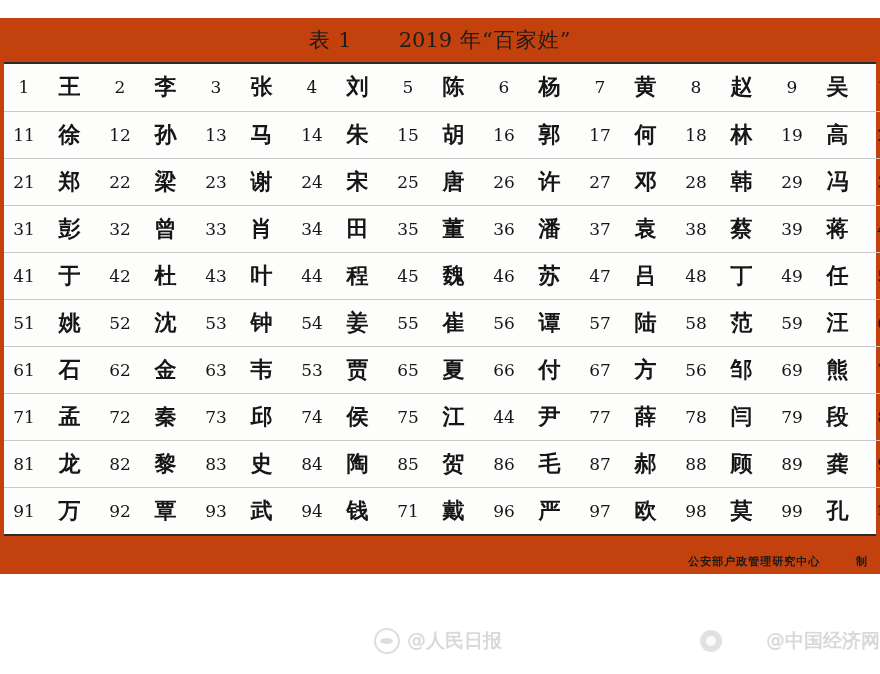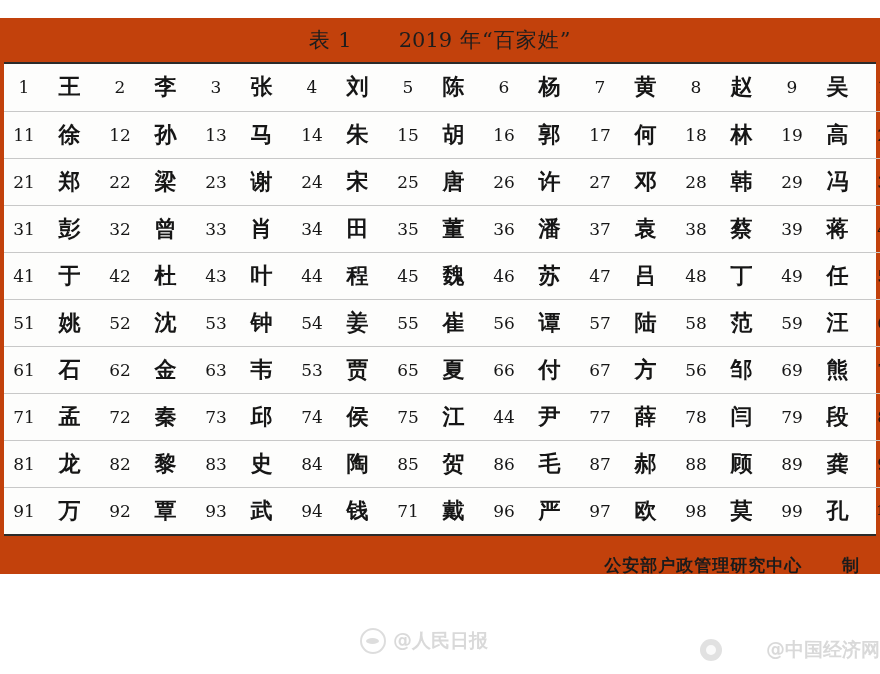--- a/index.html
+++ b/index.html
@@ -67,23 +67,23 @@
   td.name {
     width: 49px;
     font-size: 22px;
     font-weight: 700;
     color: #121212;
     font-family: "DejaVu Sans", "Liberation Sans", sans-serif;
     padding-right: 6px;
   }
   .credit {
     margin-top: 18px;
-    padding-right: 20px;
+    padding-right: 12px;
     text-align: right;
-    font-size: 17px;
+    font-size: 11px;
     color: #1b1b1b;
     letter-spacing: 1px;
     font-family: "DejaVu Sans", "Liberation Sans", sans-serif;
     font-weight: 700;
   }
   .credit .sep {
     display: inline-block;
     width: 26px;
   }
   .watermarks {
@@ -99,26 +99,26 @@
     align-items: center;
     gap: 7px;
     color: #d8d8d8;
     font-size: 19px;
     font-weight: 700;
     font-family: "DejaVu Sans", "Liberation Sans", sans-serif;
     opacity: 0.95;
     white-space: nowrap;
   }
   .wm.left {
-    left: 360px;
+    left: 374px;
     top: 10px;
   }
   .wm.right {
     left: 700px;
-    top: 19px;
+    top: 10px;
     gap: 44px;
   }
   .wm-eye {
     width: 22px;
     height: 22px;
     border-radius: 50%;
     border: 2px solid #dcdcdc;
     position: relative;
     flex: 0 0 auto;
   }

